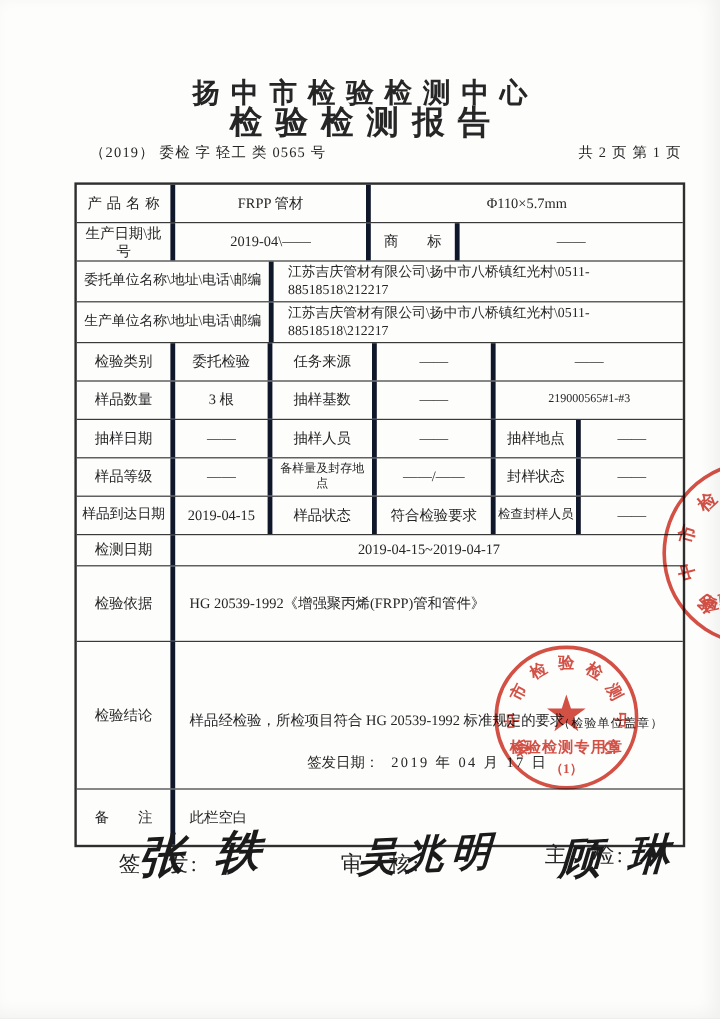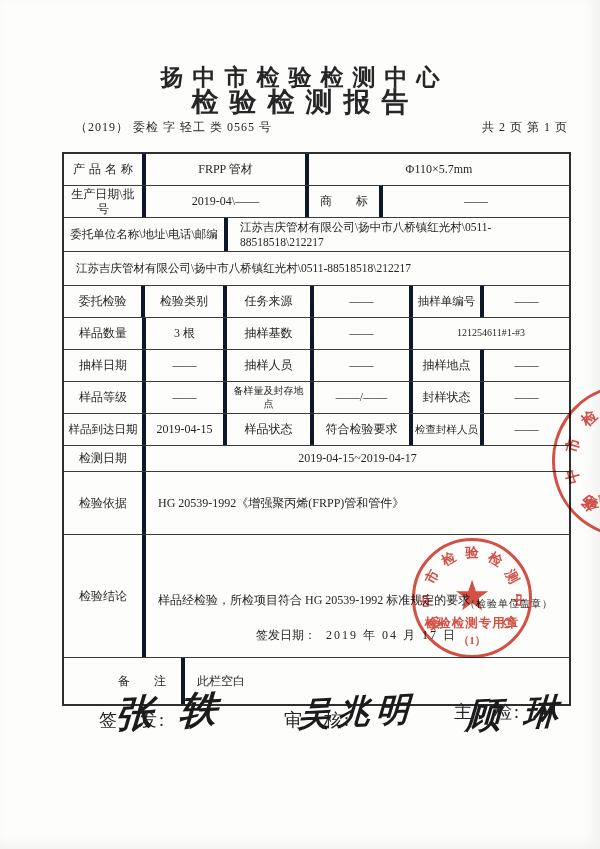--- a/index.html
+++ b/index.html
@@ -21,21 +21,21 @@
   .ref-row{
     position:absolute;top:119px;left:75px;right:32px;
     display:flex;justify-content:space-between;font-size:12px;letter-spacing:1px;
   }
   
   .tbl{
     position:absolute;left:62px;top:152px;width:505px;
     border:2px solid #2e2e2e;background:transparent;
   }
   .row{display:flex;border-bottom:1px solid #3a3a3a;}
-  .row:last-child{border-bottom:none;padding-left:39px;}
+  .row:last-child{border-bottom:none;}
   .cell{
     box-sizing:border-box;border-right:4px solid #0f172a;
     display:flex;align-items:center;justify-content:center;
     font-size:12px;text-align:center;line-height:1.25;padding:1px 2px;
   }
   .cell:last-child{border-right:none;}
   .cell.left{justify-content:flex-start;text-align:left;padding-left:12px;}
   .h31{height:31px}.h33{height:33px}.h25{height:25px}.h62{height:62px}.h122{height:122px}.h46{height:46px}
   .w82{flex:0 0 82px}.w163{flex:0 0 163px}.w74{flex:0 0 74px}.w164{flex:0 0 164px}
   .w81{flex:0 0 81px}.w87{flex:0 0 87px}.w99{flex:0 0 99px}.w71{flex:0 0 71px}
@@ -110,38 +110,38 @@
       <div class="cell w74">商　　标</div>
       <div class="cell grow">——</div>
     </div>
 
     <div class="row h33">
       <div class="cell w164 small">委托单位名称\地址\电话\邮编</div>
       <div class="cell grow left small">江苏吉庆管材有限公司\扬中市八桥镇红光村\0511-88518518\212217</div>
     </div>
 
     <div class="row h33">
+      <div class="cell w164 small">生产单位名称\地址\电话\邮编</div>
       <div class="cell grow left small">江苏吉庆管材有限公司\扬中市八桥镇红光村\0511-88518518\212217</div>
     </div>
 
     <div class="row h31">
+      <div class="cell w82">检验类别</div>
       <div class="cell w81">委托检验</div>
-      <div class="cell w82">检验类别</div>
       <div class="cell w87">任务来源</div>
       <div class="cell w99">——</div>
-      <div class="cell w71 small">抽样单编号</div>
       <div class="cell grow">——</div>
     </div>
 
     <div class="row h31">
       <div class="cell w82">样品数量</div>
       <div class="cell w81">3 根</div>
       <div class="cell w87">抽样基数</div>
       <div class="cell w99">——</div>
-      <div class="cell grow small" style="font-size:10px">121254611#1-#3</div>
+      <div class="cell grow small" style="font-size:10px">219000565#1-#3</div>
     </div>
 
     <div class="row h31">
       <div class="cell w82">抽样日期</div>
       <div class="cell w81">——</div>
       <div class="cell w87">抽样人员</div>
       <div class="cell w99">——</div>
       <div class="cell w71">抽样地点</div>
       <div class="cell grow">——</div>
     </div>

